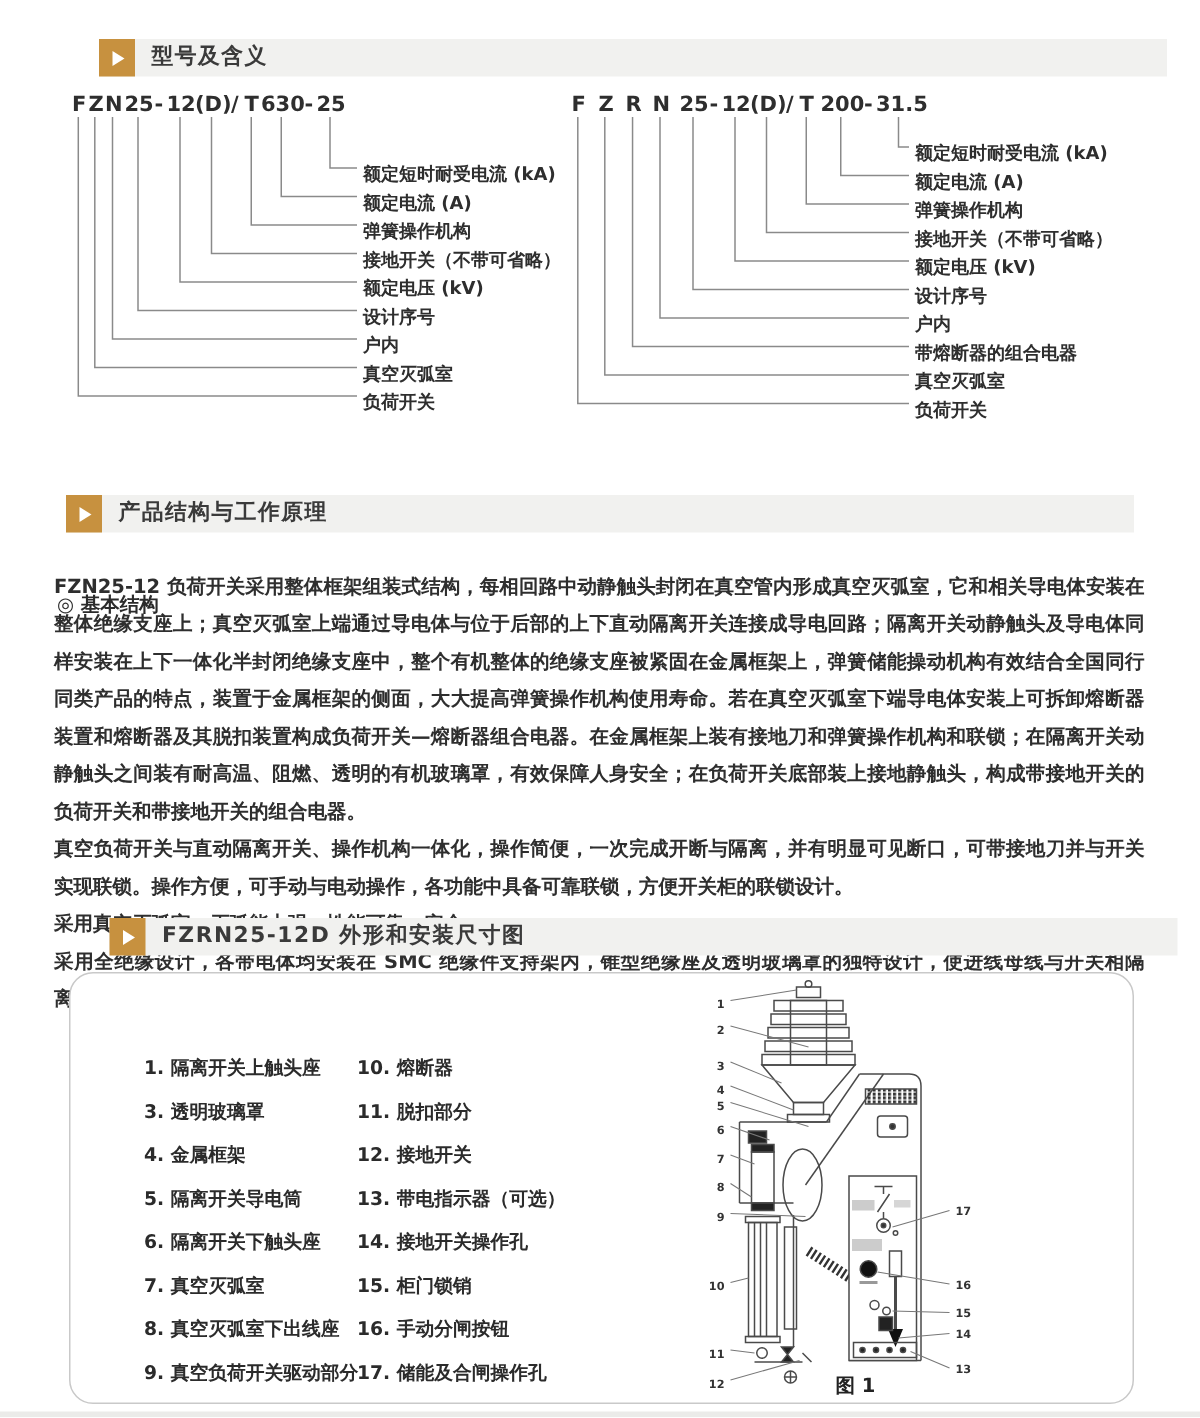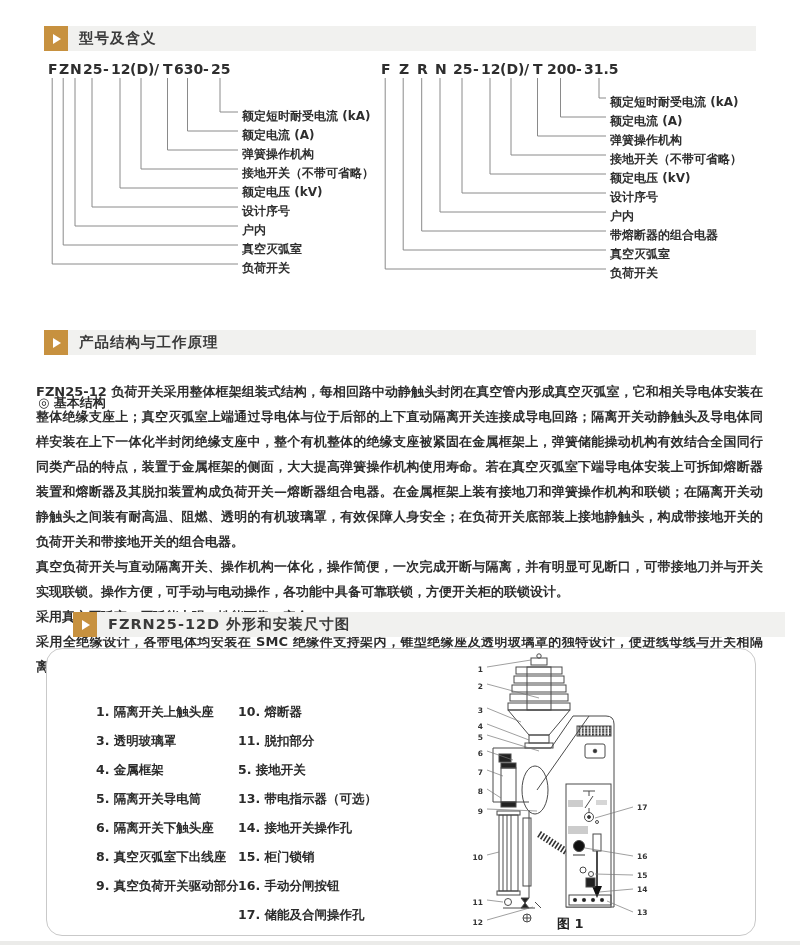--- a/index.html
+++ b/index.html
@@ -38,21 +38,21 @@
   .fig-svg .callout{stroke:#777;stroke-width:0.7;fill:none;}
   .fig-svg .num{font-size:7.5px;fill:#333;font-weight:700;}
   .fig-svg .cap{font-size:13px;font-weight:700;fill:#222;}
   .page-bottom-strip{position:absolute;left:0;bottom:0;width:800px;height:4px;background:#ebebe9;}
 </style>
 </head>
 <body>
 
 <div class="page">
 
-  <div class="sec-header" style="top:26px;">
+  <div class="sec-header" style="top:26px;margin-left:22px;">
     <div class="sec-icon">
         <span class="tri"></span>
       </div>
     <div class="sec-title">型号及含义</div>
   </div>
 
   <svg class="model-svg" style="left:42px;top:58px;" width="330" height="222" viewBox="0 0 330 222">
     <g class="mseg">
       <text x="6" y="16">F</text>
       <text x="17" y="16">Z</text>
@@ -156,27 +156,28 @@
     <div class="sec-title">FZRN25-12D 外形和安装尺寸图</div>
   </div>
 
   <div class="fig-panel">
     <div class="parts-col col-a">
       <div class="part">1. 隔离开关上触头座</div>
       <div class="part">3. 透明玻璃罩</div>
       <div class="part">4. 金属框架</div>
       <div class="part">5. 隔离开关导电筒</div>
       <div class="part">6. 隔离开关下触头座</div>
+      <div class="part">7. 真空灭弧室</div>
       <div class="part">8. 真空灭弧室下出线座</div>
       <div class="part">9. 真空负荷开关驱动部分</div>
     </div>
     <div class="parts-col col-b">
       <div class="part">10. 熔断器</div>
       <div class="part">11. 脱扣部分</div>
-      <div class="part">5. 接地开关</div>
+      <div class="part">12. 接地开关</div>
       <div class="part">13. 带电指示器（可选）</div>
       <div class="part">14. 接地开关操作孔</div>
       <div class="part">15. 柜门锁销</div>
       <div class="part">16. 手动分闸按钮</div>
       <div class="part">17. 储能及合闸操作孔</div>
     </div>
 
     <svg class="fig-svg" width="320" height="284" viewBox="0 0 320 284">
       <defs>
         <pattern id="vent" width="3.4" height="5.2" patternUnits="userSpaceOnUse">

